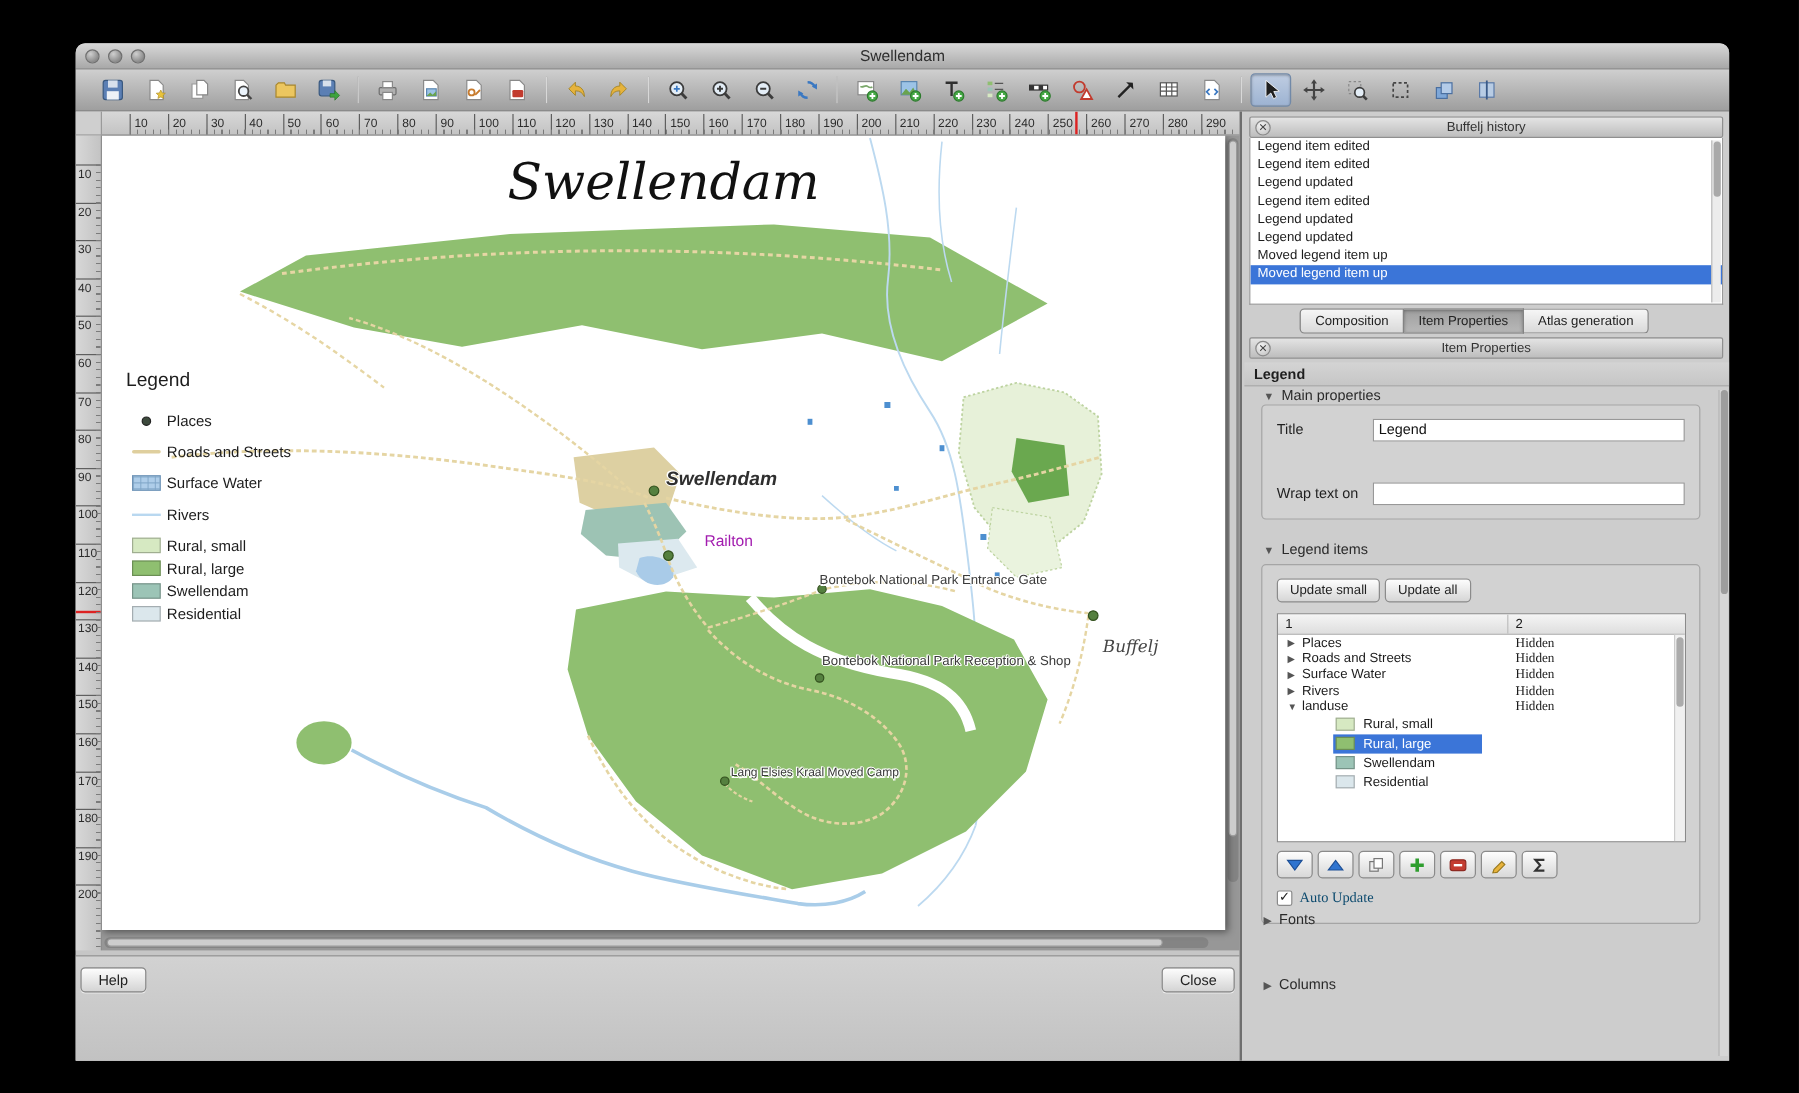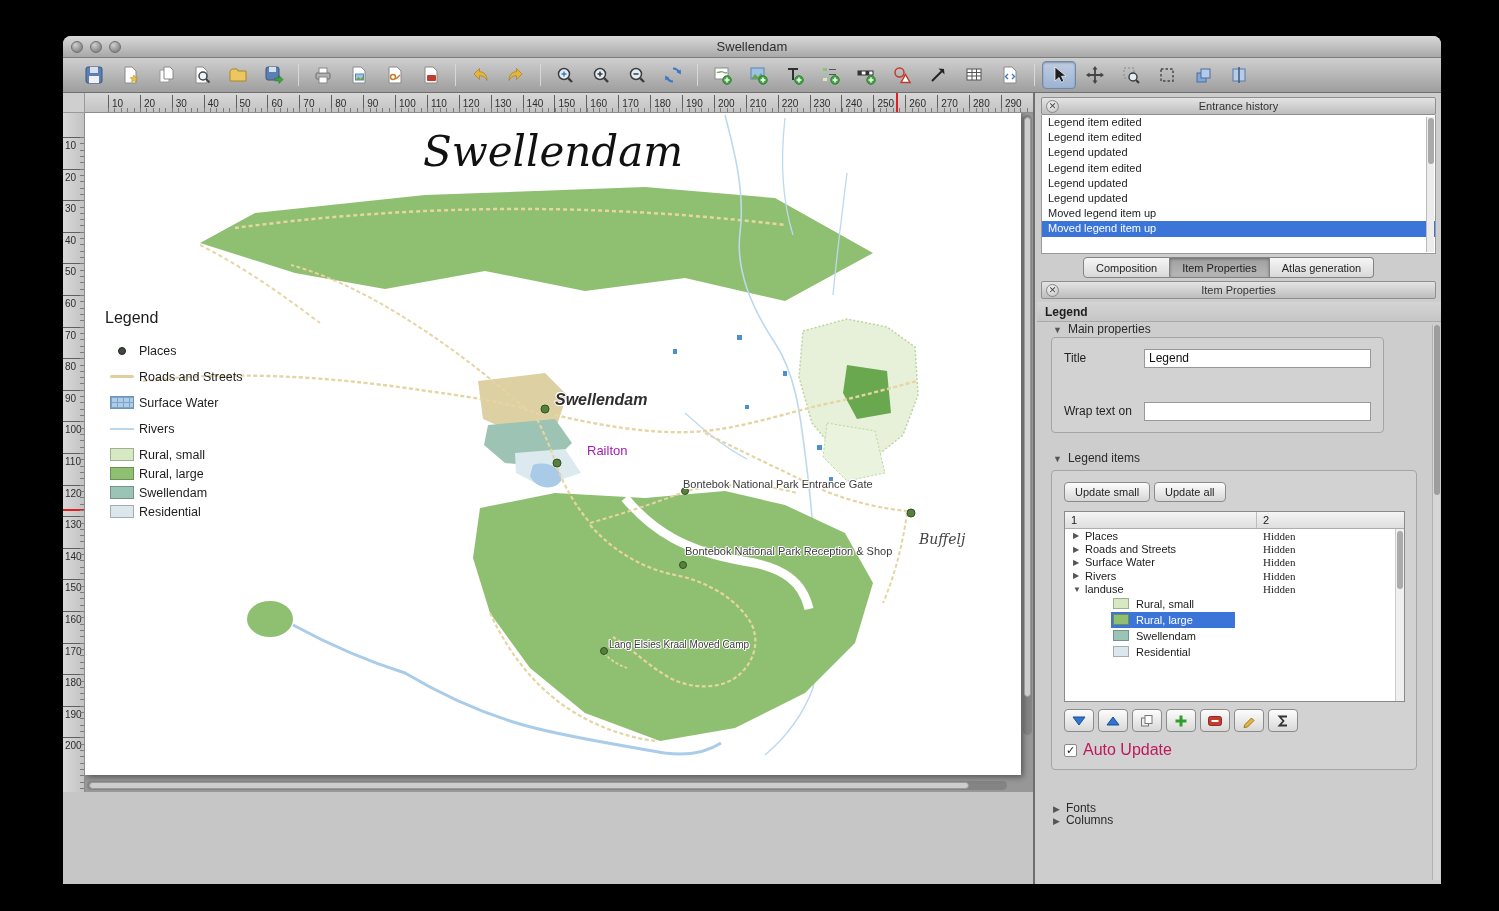--- a/index.html
+++ b/index.html
@@ -120,21 +120,21 @@
   .ip-header { left:6px; top:188px; width:395px; }
   .itemtype-strip { position:absolute; left:2px; top:209px; width:404px; height:20px;
                     background:linear-gradient(#d4d4d4,#c6c6c6); border-bottom:1px solid #a9a9a9;
                     font-size:12px; font-weight:bold; color:#1e1e1e; padding:3px 0 0 8px; }
   .section-label { position:absolute; font-size:12px; color:#2a2a2a; }
   .disc::before { content:"▼"; font-size:9px; color:#555; margin-right:6px; }
   .disc-closed::before { content:"▶"; font-size:9px; color:#555; margin-right:6px; }
   .mainprops-label { left:18px; top:229px; height:13px; overflow:hidden; }
 
   .groupbox { position:absolute; border:1px solid #a5a5a5; border-radius:4px; background:rgba(255,255,255,.10); }
-  .gb1 { left:16px; top:244px; width:333px; height:96px; }
+  .gb1 { left:16px; top:244px; width:366px; height:96px; }
   .form-row { position:absolute; left:12px; right:12px; height:20px; display:flex; align-items:center; }
   .fr1 { top:10px; } .fr2 { top:37px; } .fr3 { top:63px; }
   .form-label { width:80px; font-size:12px; color:#1f1f1f; flex:0 0 auto; }
   .tinput { flex:1; height:19px; background:#fff; border:1px solid #989898; font-size:12px; color:#111; padding:0 4px; }
   .dropdown { flex:1; height:19px; background:linear-gradient(#fdfdfd,#e2e2e2); border:1px solid #8d8d8d;
               border-radius:3px; font-size:12px; color:#111; display:flex; align-items:center; padding:0 4px; position:relative; }
   .spinner { position:absolute; right:2px; top:1px; width:13px; height:15px; display:flex; flex-direction:column;
              align-items:center; justify-content:center; gap:2px; }
   .spin-up { width:0; height:0; border-left:4px solid transparent; border-right:4px solid transparent; border-bottom:5px solid #555; }
   .spin-down { width:0; height:0; border-left:4px solid transparent; border-right:4px solid transparent; border-top:5px solid #555; }
@@ -163,23 +163,23 @@
   .tree-sb-thumb { position:absolute; left:1px; top:2px; width:6px; height:58px; border-radius:3px; background:#ababab; }
 
   .ib-row { position:absolute; left:12px; top:238px; display:flex; gap:4px; }
   .ibtn { width:30px; height:23px; background:linear-gradient(#fdfdfd,#d8d8d8); border:1px solid #8b8b8b;
           border-radius:4px; display:flex; align-items:center; justify-content:center; }
 
   .cb-row { position:absolute; left:12px; top:270px; display:flex; align-items:center; gap:6px; }
   .checkbox { width:13px; height:13px; background:#fff; border:1px solid #8a8a8a; border-radius:2px;
               display:flex; align-items:center; justify-content:center; font-size:11px; color:#222; line-height:1; }
   .checkbox::after { content:"✓"; }
-  .cb-label { font-size:16px; color:#be185d; }
-
-  .fonts-label { left:18px; top:708px; }
+  .cb-label { font-size:12px; color:#0c4a6e;font-family:Liberation Serif, serif; }
+
+  .fonts-label { left:18px; top:666px; }
   .columns-label { left:18px; top:720px; }
 
   .panel-sb { position:absolute; right:1px; top:232px; width:8px; bottom:4px; background:#d6d6d6; border-left:1px solid #b2b2b2; }
   .panel-sb-thumb { position:absolute; left:1px; top:0; width:6px; height:170px; border-radius:3px; background:#9d9d9d; }
 </style>
 </head>
 <body>
 
 <div class="window">
 
@@ -563,27 +563,31 @@
       </div>
 
       <div class="vsb">
           <div class="vsb-thumb"></div>
         </div>
       <div class="hsb">
           <div class="hsb-thumb"></div>
         </div>
     </div>
 
+    <div class="composer-footer">
+      <div class="macbtn help-btn">Help</div>
+      <div class="macbtn close-btn">Close</div>
+    </div>
   </div>
 
   <div class="rightpanel">
 
     <div class="panel-header hist-header">
       <span class="ph-close">✕</span>
-      <span>Entrance history</span>
+      <span>Buffelj history</span>
     </div>
     <div class="hist-list">
 
     <div class="hist-row">Legend item edited</div>
         <div class="hist-row">Legend item edited</div>
         <div class="hist-row">Legend updated</div>
         <div class="hist-row">Legend item edited</div>
         <div class="hist-row">Legend updated</div>
         <div class="hist-row">Legend updated</div>
         <div class="hist-row">Moved legend item up</div>

